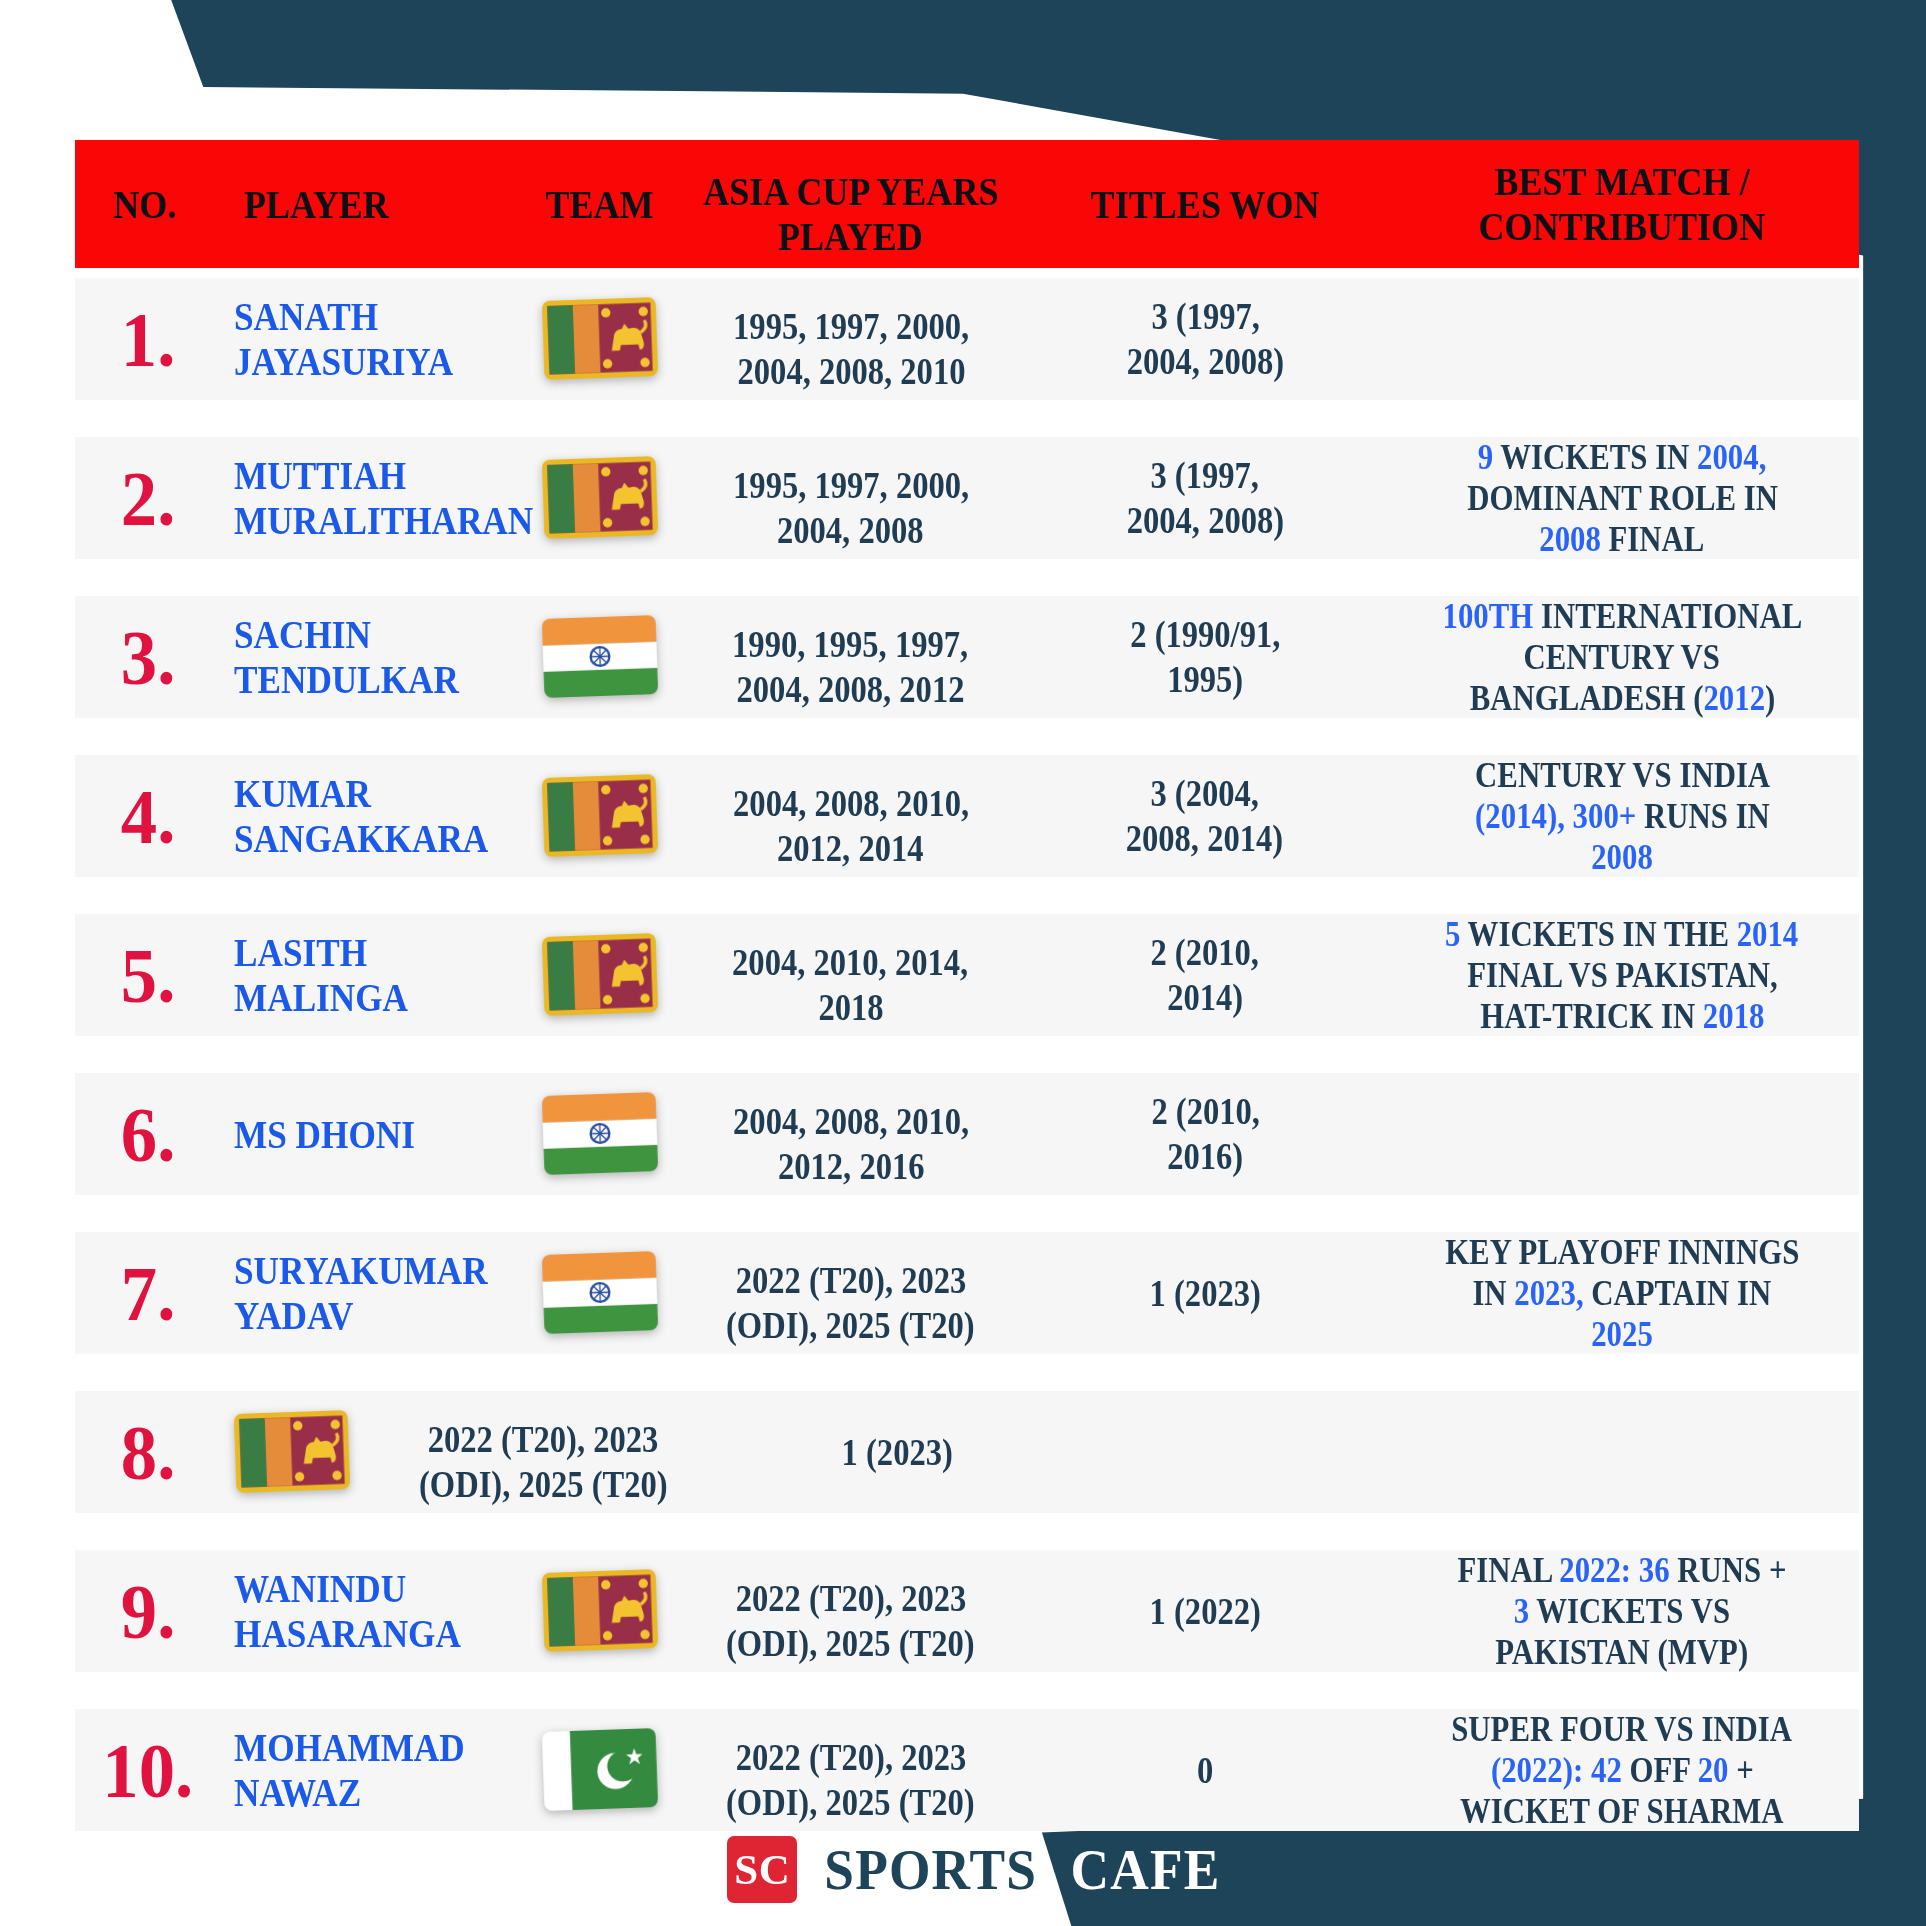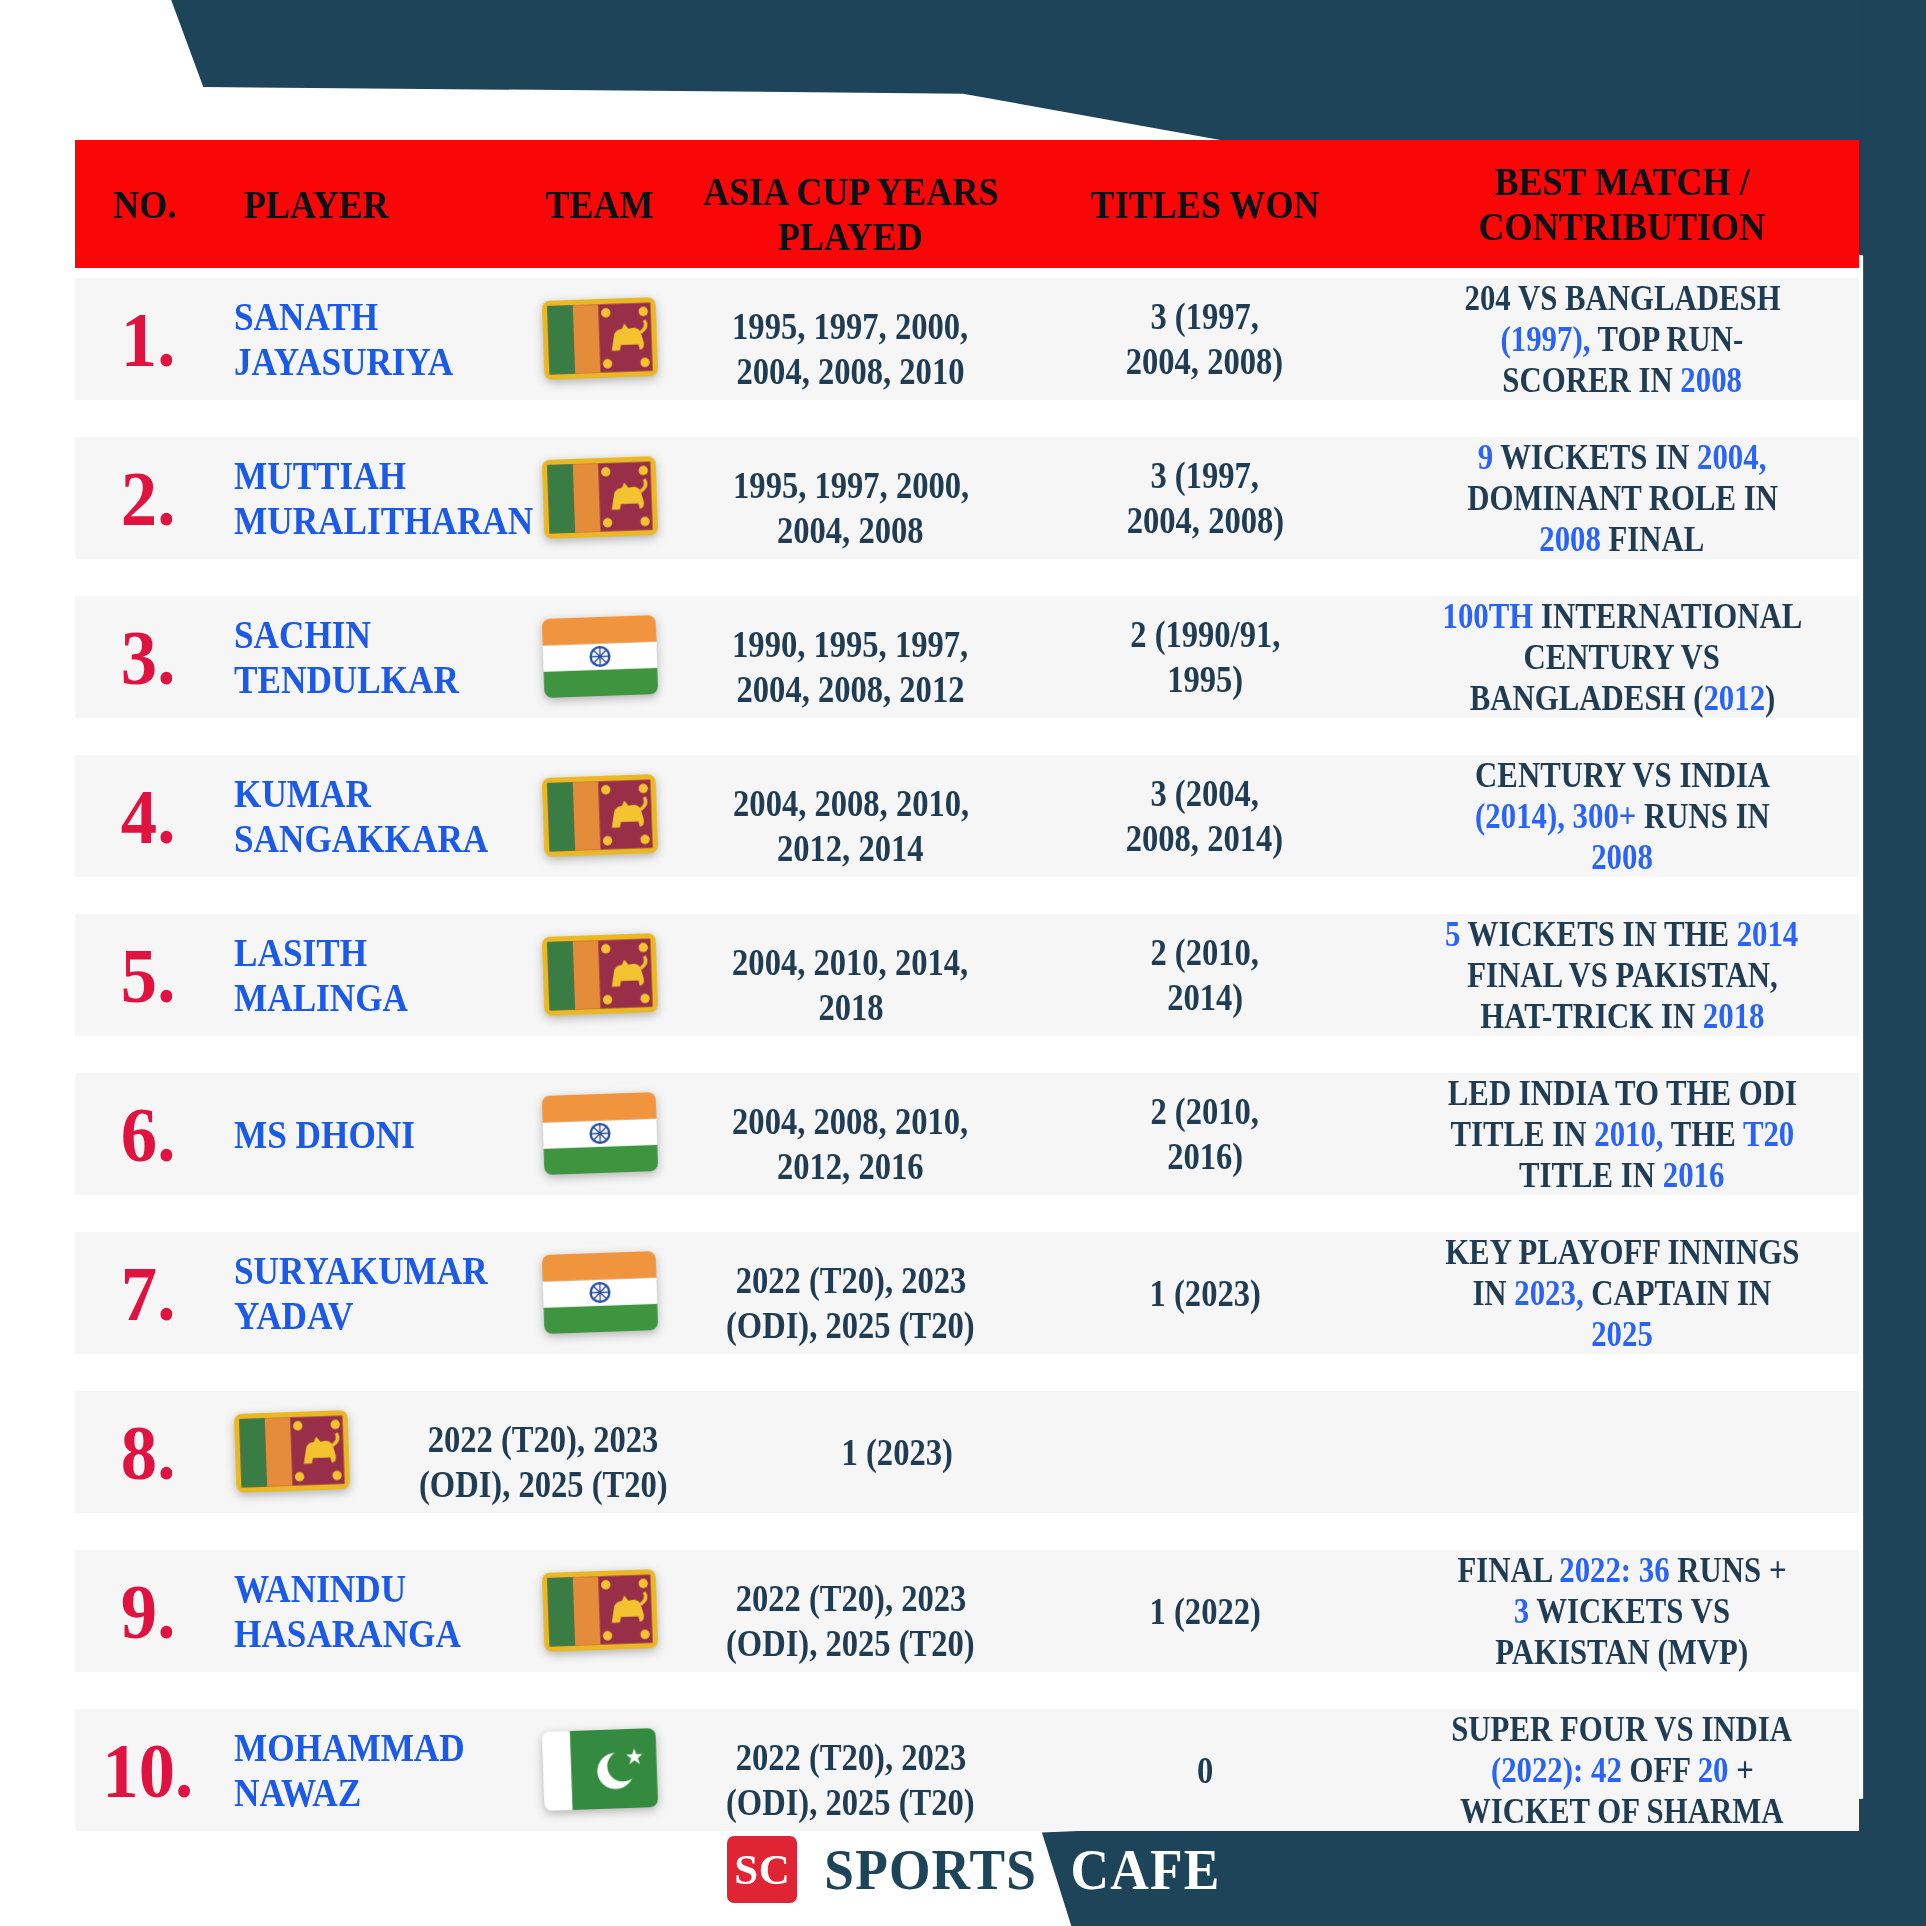--- a/index.html
+++ b/index.html
@@ -131,25 +131,20 @@
             </svg></div>
         </div>
         <div class="cell col-years">
           <div class="line years-line">1995, 1997, 2000,</div>
           <div class="line years-line">2004, 2008, 2010</div>
         </div>
         <div class="cell col-titles">
           <div class="line titles-line">3 (1997,</div>
           <div class="line titles-line">2004, 2008)</div>
         </div>
-        <div class="cell col-best">
-          <div class="line best-line"><span>204 VS BANGLADESH</span></div>
-          <div class="line best-line"><span class="hl">(1997),</span><span> TOP RUN-</span></div>
-          <div class="line best-line"><span>SCORER IN </span><span class="hl">2008</span></div>
-        </div>
       </div>
       <div class="row">
         <div class="cell col-no">
           <div class="num">2.</div>
         </div>
         <div class="cell col-player">
           <div class="line name-line">MUTTIAH</div>
           <div class="line name-line">MURALITHARAN</div>
         </div>
         <div class="cell col-team">
@@ -335,25 +330,20 @@
             </svg></div>
         </div>
         <div class="cell col-years">
           <div class="line years-line">2004, 2008, 2010,</div>
           <div class="line years-line">2012, 2016</div>
         </div>
         <div class="cell col-titles">
           <div class="line titles-line">2 (2010,</div>
           <div class="line titles-line">2016)</div>
         </div>
-        <div class="cell col-best">
-          <div class="line best-line"><span>LED INDIA TO THE ODI</span></div>
-          <div class="line best-line"><span>TITLE IN </span><span class="hl">2010,</span><span> THE </span><span class="hl">T20</span></div>
-          <div class="line best-line"><span>TITLE IN </span><span class="hl">2016</span></div>
-        </div>
       </div>
       <div class="row">
         <div class="cell col-no">
           <div class="num">7.</div>
         </div>
         <div class="cell col-player">
           <div class="line name-line">SURYAKUMAR</div>
           <div class="line name-line">YADAV</div>
         </div>
         <div class="cell col-team">

